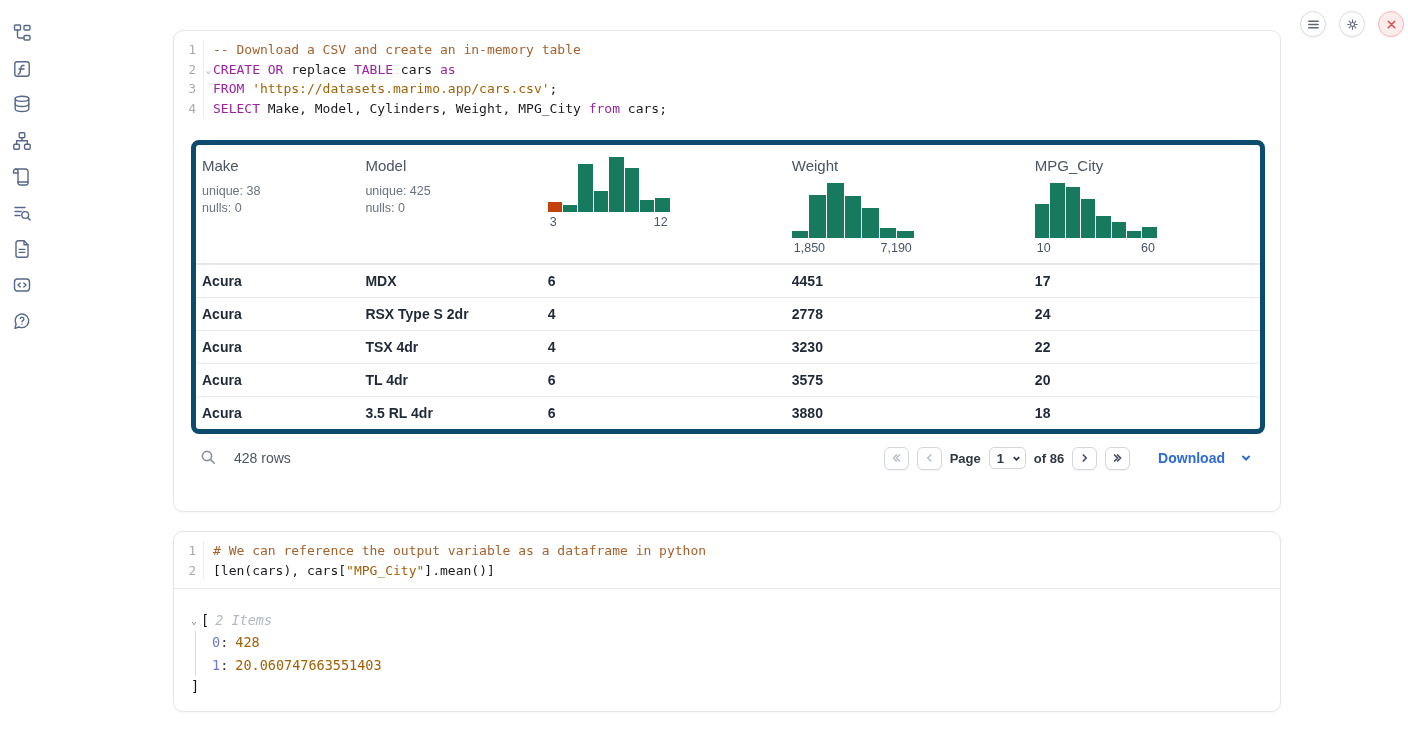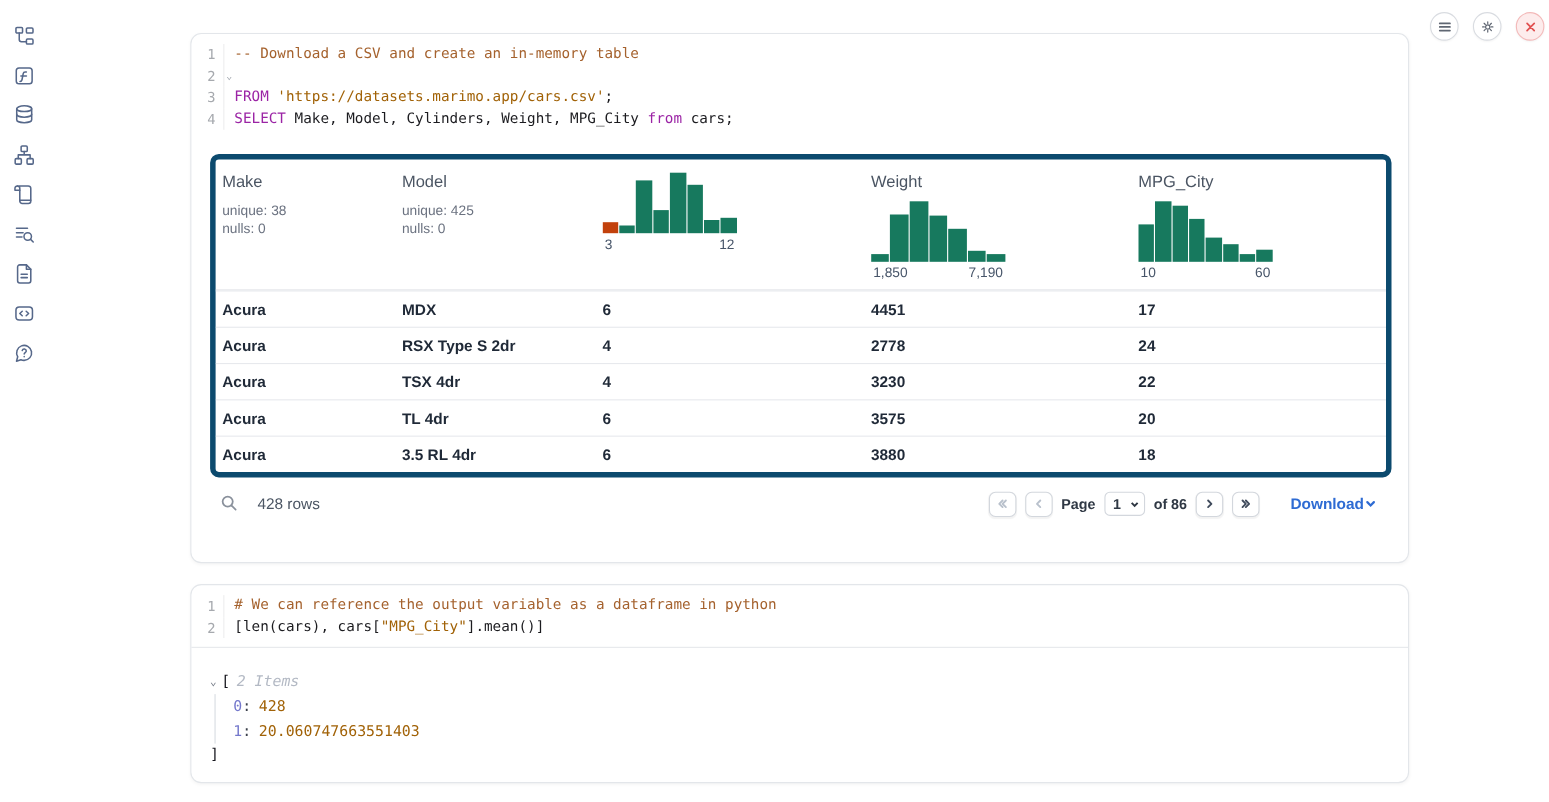--- a/index.html
+++ b/index.html
@@ -59,21 +59,21 @@
   .search-btn svg { width:17px; height:17px; stroke:#8a919c; fill:none; stroke-width:1.6; stroke-linecap:round; }
   .rowcount { margin-left:16px; font-size:14px; color:#4b5563; }
   .pager { margin-left:auto; display:flex; align-items:center; gap:8px; }
   .pg-btn { width:25px; height:23px; border:1px solid #d3d7dd; border-radius:6px; background:#fff; box-shadow:0 1px 1px rgba(0,0,0,.05); display:flex; align-items:center; justify-content:center; cursor:pointer; }
   .pg-btn svg { width:12px; height:12px; fill:none; stroke-width:2; stroke-linecap:round; stroke-linejoin:round; }
   .pg-btn.disabled svg { stroke:#b9c1cc; }
   .pg-btn.enabled svg { stroke:#414c5d; }
   .pg-label { font-size:13px; color:#2f3844; font-weight:bold; }
   .pg-select { width:37px; height:22px; border:1px solid #d3d7dd; border-radius:5px; background:#fff; font-size:13px; color:#2f3844; display:flex; align-items:center; justify-content:space-between; padding:0 4px 0 7px; cursor:pointer; font-weight:bold; }
   .pg-select svg { width:9px; height:9px; stroke:#2f3844; fill:none; stroke-width:2; }
-  .download { margin-left:20px; margin-right:12px; display:flex; align-items:center; gap:1px; color:#2e6bd3; font-size:14px; font-weight:bold; cursor:pointer; }
+  .download { margin-left:20px; margin-right:12px; display:flex; align-items:center; gap:16px; color:#2e6bd3; font-size:14px; font-weight:bold; cursor:pointer; }
   .download svg { width:10px; height:10px; stroke:#2e6bd3; fill:none; stroke-width:2; stroke-linecap:round; }
 
   
   #py-card .code-area { border-bottom:1px solid #e6e8ec; }
   .tree-output { padding:20px 0 0 17px; font-family:"DejaVu Sans Mono",monospace; font-size:13.5px; color:#16161d; }
   .tree-head { display:flex; align-items:center; height:22px; }
   .tree-chevron { font-size:10px; color:#6e7480; margin-right:4px; }
   .tree-bracket { color:#16161d; }
   .tree-count { color:#b3b9c4; font-style:italic; margin-left:6px; }
   .tree-entries { border-left:1px solid #d8dce2; margin-left:4px; padding-left:16px; }
@@ -173,20 +173,21 @@
 </div>
 
 <section class="cell-card" id="sql-card">
   <div class="code-area" id="sql-code">
       <div class="code-line">
         <span class="gutter"><span>1</span></span>
         <span class="code-text"><span class="tok-comment">-- Download a CSV and create an in-memory table</span></span>
       </div>
       <div class="code-line">
         <span class="gutter"><span>2</span><span class="fold">⌄</span></span>
+        <span class="code-text"><span class="tok-keyword">CREATE OR</span><span class="tok-plain"> replace </span><span class="tok-keyword">TABLE</span><span class="tok-plain"> cars </span><span class="tok-keyword">as</span></span>
       </div>
       <div class="code-line">
         <span class="gutter"><span>3</span></span>
         <span class="code-text"><span class="tok-keyword">FROM</span><span class="tok-plain"> </span><span class="tok-string">'https://datasets.marimo.app/cars.csv'</span><span class="tok-plain">;</span></span>
       </div>
       <div class="code-line">
         <span class="gutter"><span>4</span></span>
         <span class="code-text"><span class="tok-keyword">SELECT</span><span class="tok-plain"> Make, Model, Cylinders, Weight, MPG_City </span><span class="tok-keyword">from</span><span class="tok-plain"> cars;</span></span>
       </div>
     </div>

